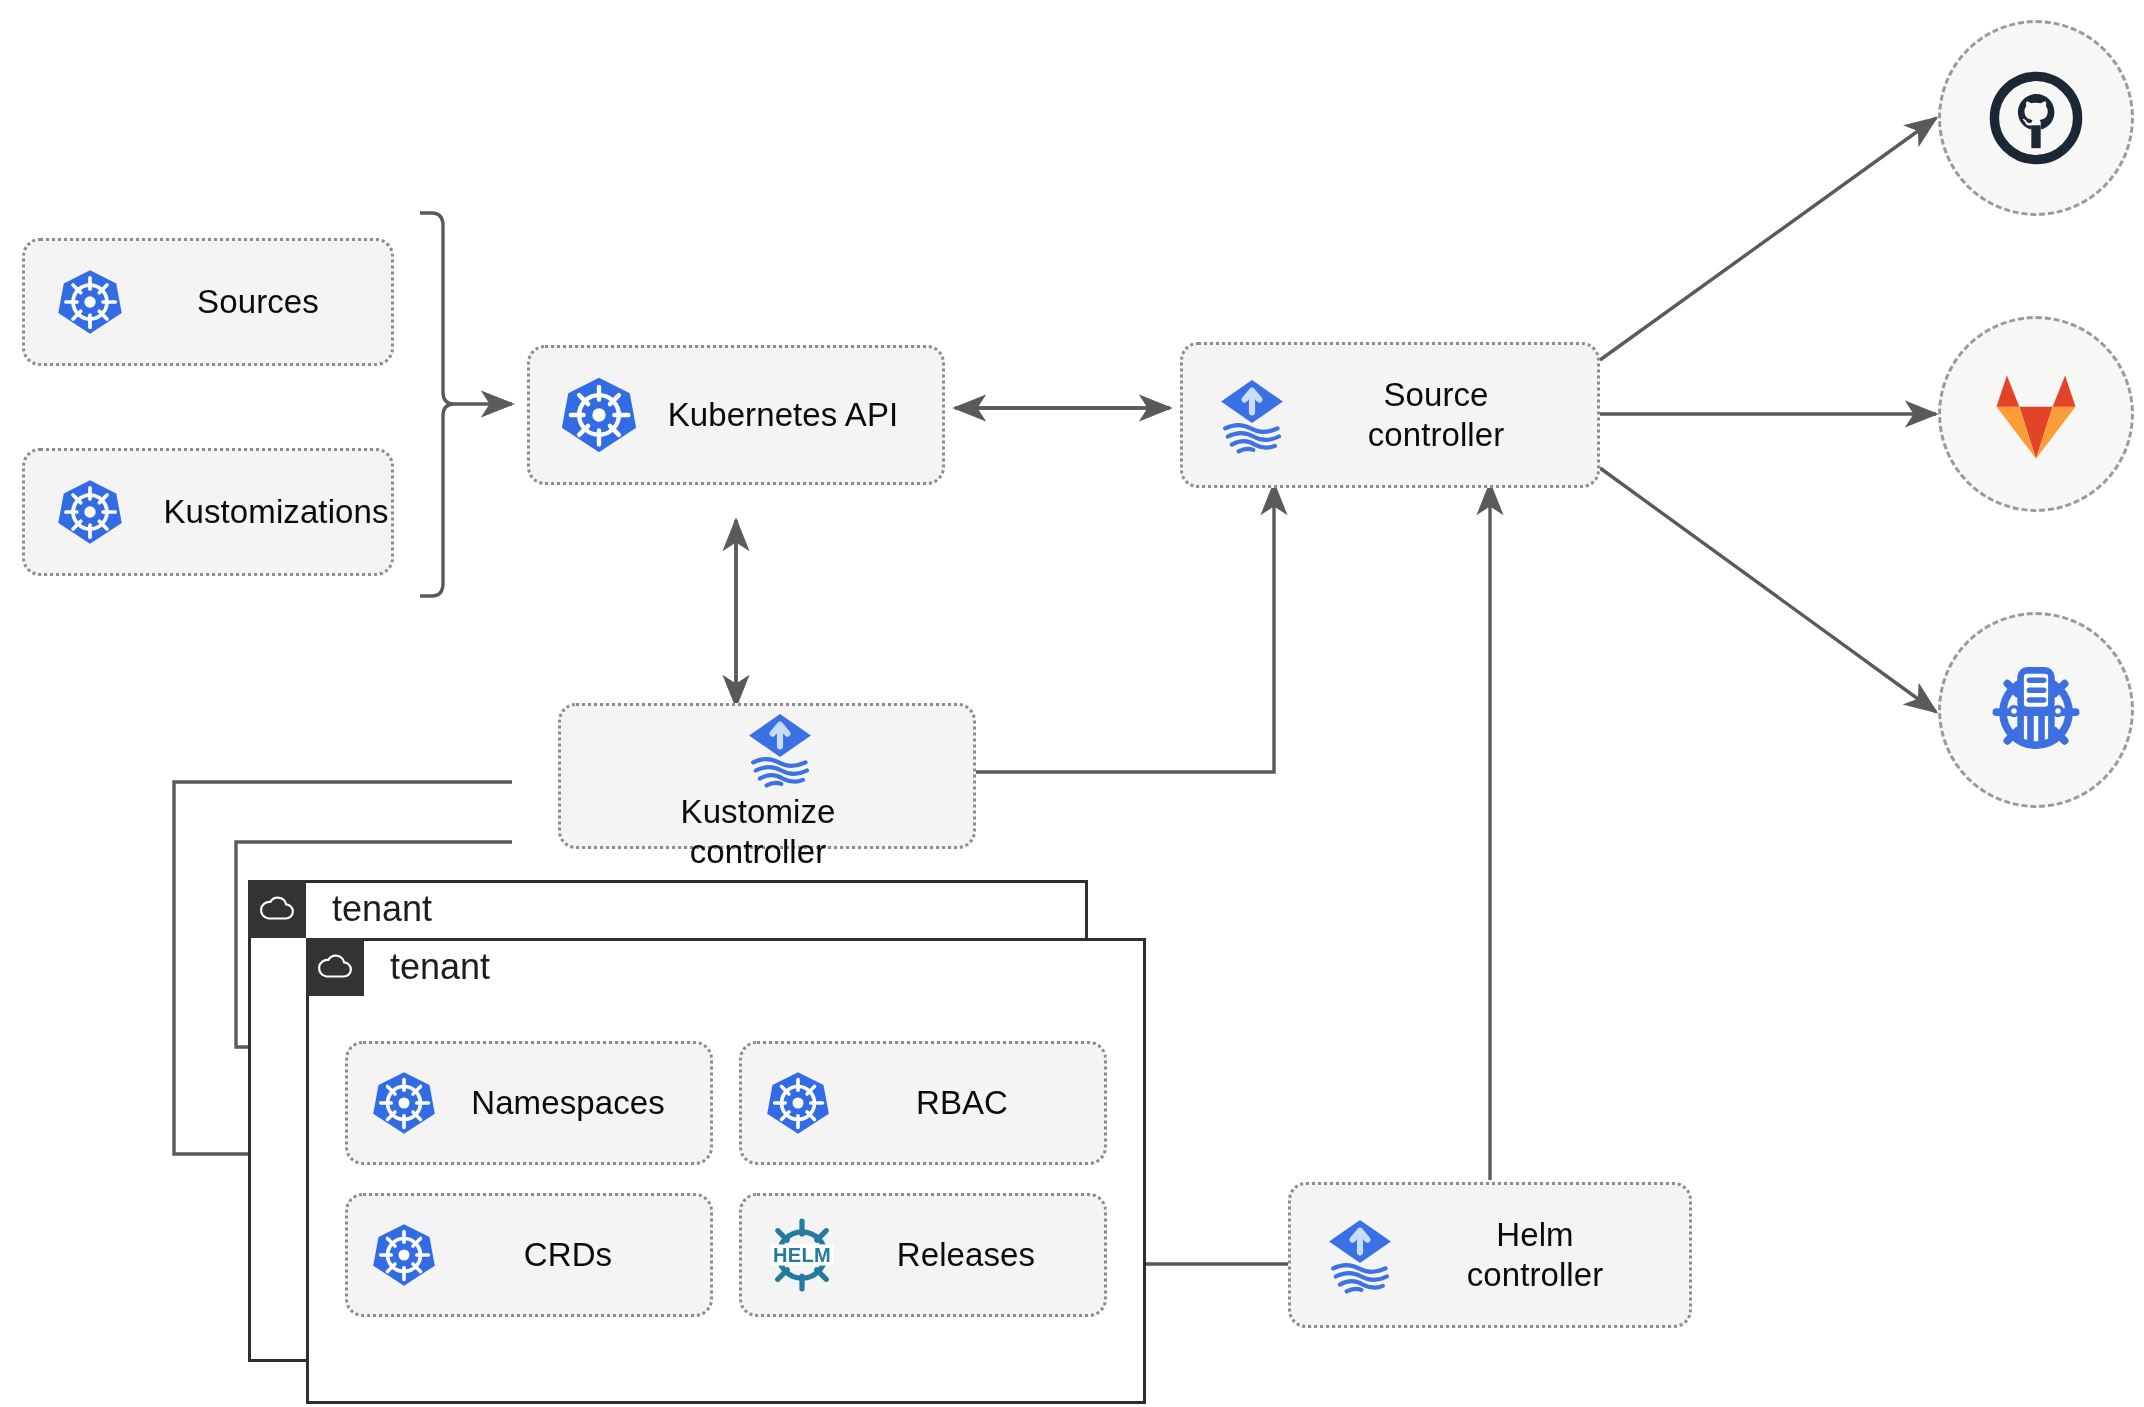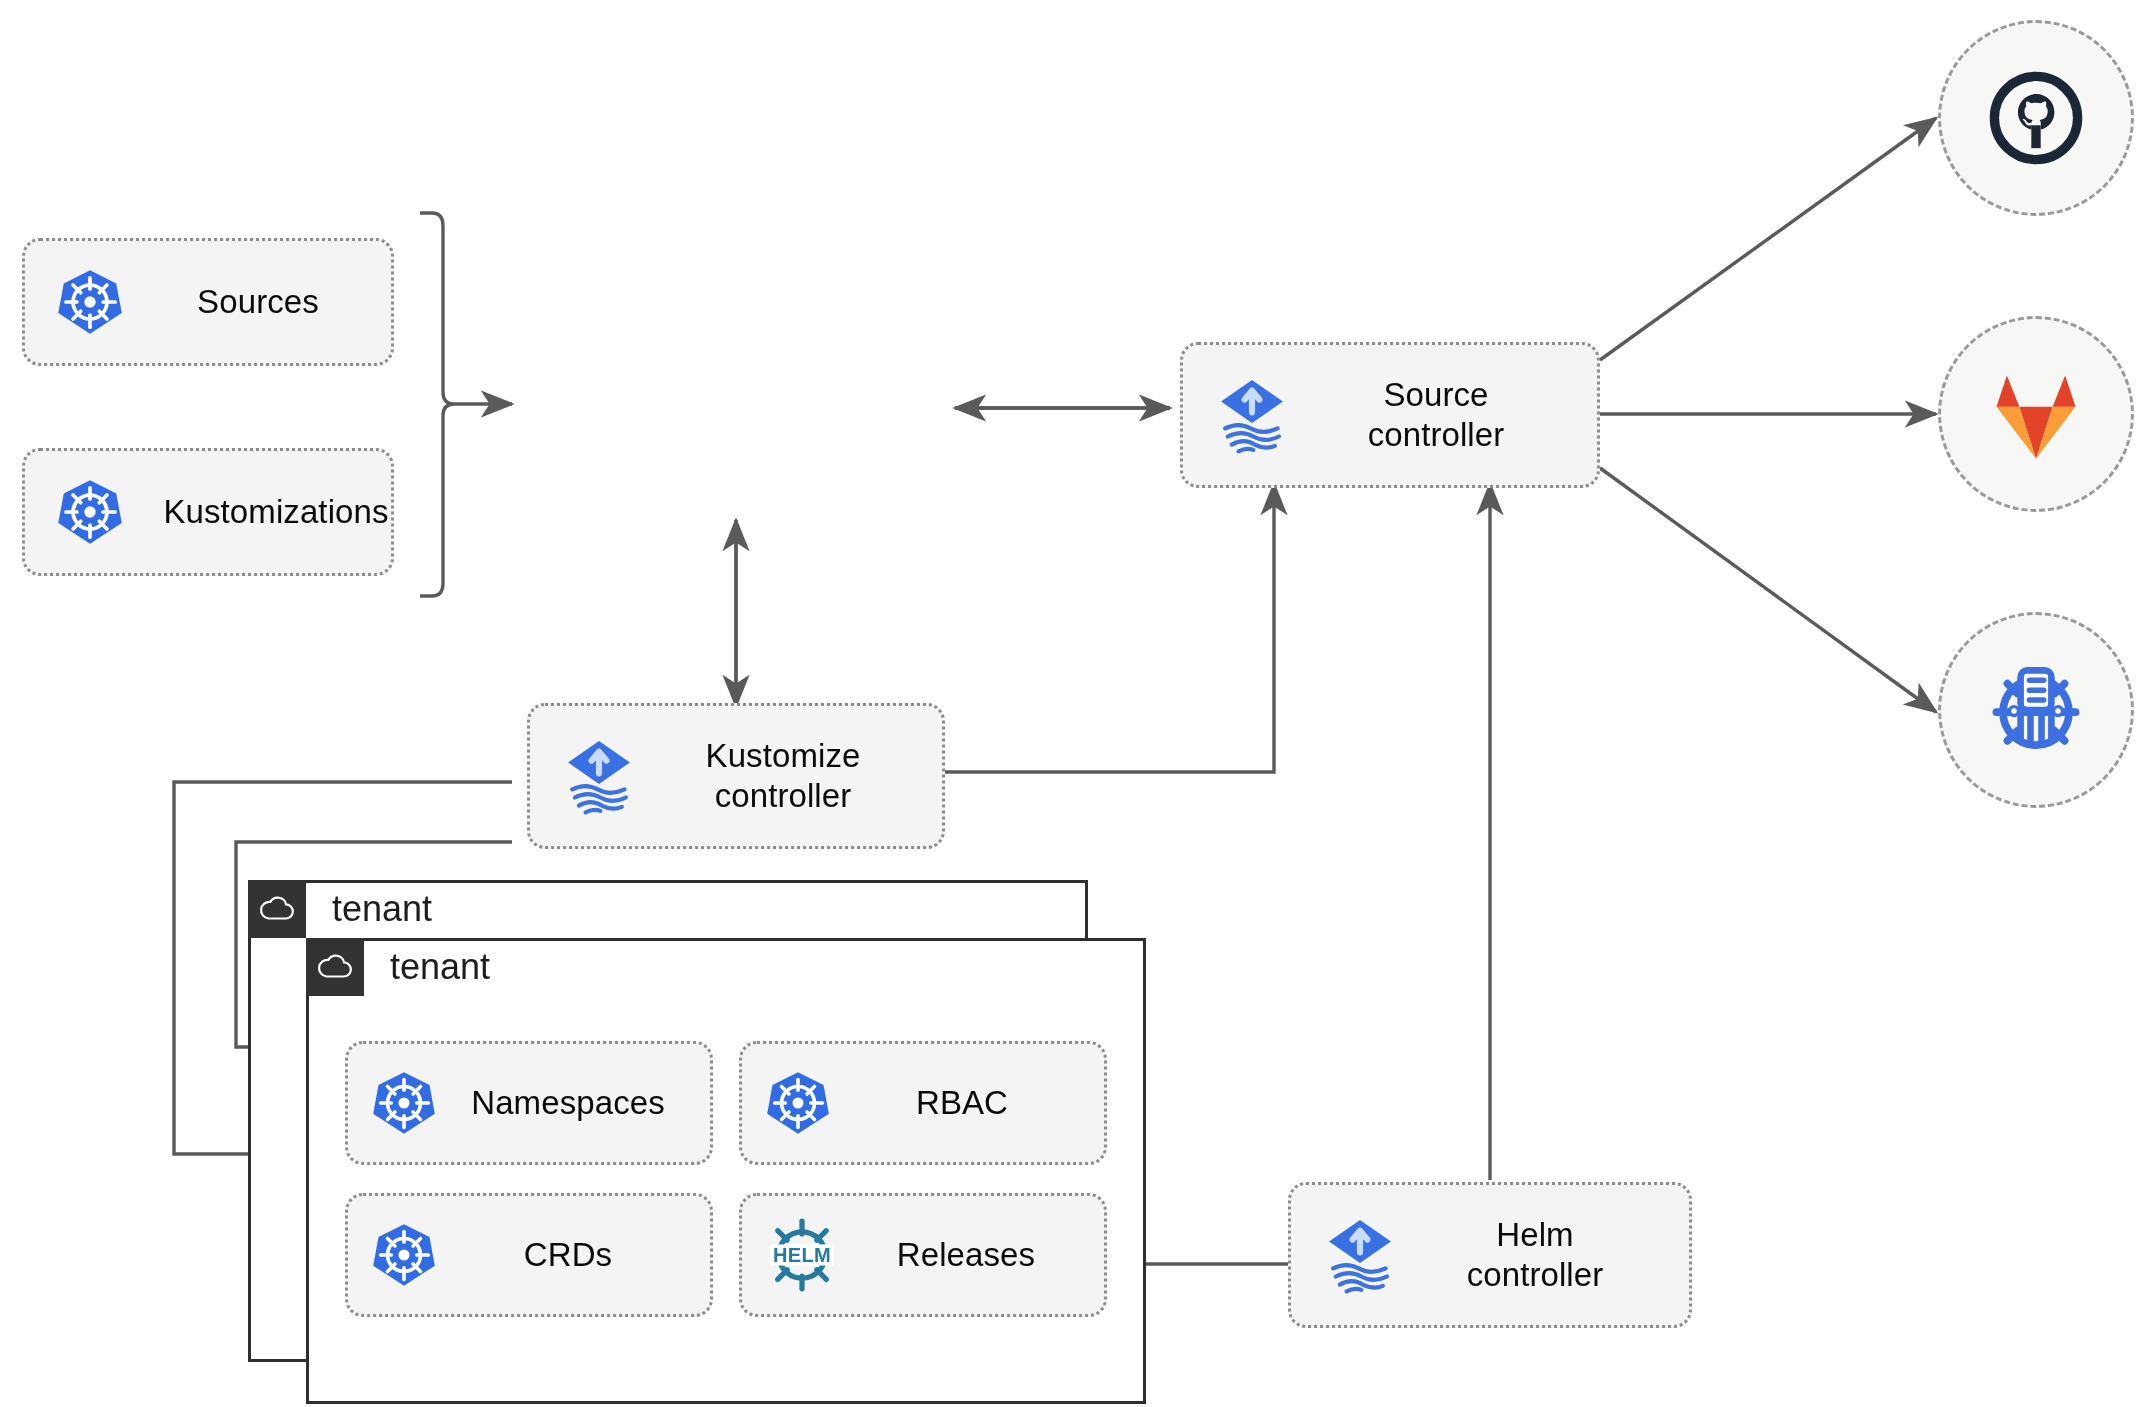--- a/index.html
+++ b/index.html
@@ -129,39 +129,59 @@
             <line x1="40.5" y1="40.5" x2="47.5" y2="47.5"></line>
           <line x1="47.5" y1="16.5" x2="40.5" y2="23.5"></line>
             <line x1="23.5" y1="40.5" x2="16.5" y2="47.5"></line>
         </g>
         <circle cx="32" cy="32" r="5.2" fill="#ffffff"></circle>
       </svg>
     </span>
     <span class="lbl">Kustomizations</span>
   </div>
 
+  <div class="node" style="left:527px;top:345px;width:418px;height:140px;">
+    <span class="ico" style="margin-left:28px;">
+      <svg width="82" height="82" viewBox="0 0 64 64">
+        <polygon points="32,3 56,15 61,42 32,61 3,42 8,15" fill="#326ce5"></polygon>
+        <g fill="none" stroke="#ffffff" stroke-width="3.4" stroke-linecap="round">
+          <circle cx="32" cy="32" r="15.5"></circle>
+          <line x1="32" y1="10" x2="32" y2="20"></line>
+            <line x1="32" y1="44" x2="32" y2="55"></line>
+          <line x1="10" y1="32" x2="20" y2="32"></line>
+            <line x1="44" y1="32" x2="55" y2="32"></line>
+          <line x1="16.5" y1="16.5" x2="23.5" y2="23.5"></line>
+            <line x1="40.5" y1="40.5" x2="47.5" y2="47.5"></line>
+          <line x1="47.5" y1="16.5" x2="40.5" y2="23.5"></line>
+            <line x1="23.5" y1="40.5" x2="16.5" y2="47.5"></line>
+        </g>
+        <circle cx="32" cy="32" r="5.2" fill="#ffffff"></circle>
+      </svg>
+    </span>
+    <span class="lbl" style="margin-right:16px;">Kubernetes API</span>
+  </div>
 
   <div class="node" style="left:1180px;top:342px;width:420px;height:146px;">
     <span class="ico" style="margin-left:26px;">
       <svg width="86" height="86" viewBox="0 0 64 64">
         <polygon points="32,6 55,22 32,38 9,22" fill="#3970e4"></polygon>
         <path d="M32 30 L32 14 M32 14 L26.5 20.5 M32 14 L37.5 20.5" stroke="#c9dcff" stroke-width="4.6" fill="none" stroke-linecap="round" stroke-linejoin="round"></path>
         <g stroke="#3d72e0" stroke-width="3.1" fill="none" stroke-linecap="round">
           <path d="M12 42 Q22 37 31 42 Q40 47 51 42"></path>
           <path d="M14 48 Q24 43 33 48 Q42 53 52 48"></path>
           <path d="M17 54 Q26 49 34 54 Q42 58 49 55"></path>
           <path d="M22 59 Q28 56 33 58"></path>
         </g>
       </svg>
     </span>
     <span class="lbl" style="margin-right:20px;">Source
 controller</span>
   </div>
 
-  <div class="node" style="left:527px;top:703px;width:418px;height:146px;">
+  <div class="node" style="left:558px;top:703px;width:418px;height:146px;flex-direction:column;">
     <span class="ico" style="margin-left:26px;">
       <svg width="86" height="86" viewBox="0 0 64 64">
         <polygon points="32,6 55,22 32,38 9,22" fill="#3970e4"></polygon>
         <path d="M32 30 L32 14 M32 14 L26.5 20.5 M32 14 L37.5 20.5" stroke="#c9dcff" stroke-width="4.6" fill="none" stroke-linecap="round" stroke-linejoin="round"></path>
         <g stroke="#3d72e0" stroke-width="3.1" fill="none" stroke-linecap="round">
           <path d="M12 42 Q22 37 31 42 Q40 47 51 42"></path>
           <path d="M14 48 Q24 43 33 48 Q42 53 52 48"></path>
           <path d="M17 54 Q26 49 34 54 Q42 58 49 55"></path>
           <path d="M22 59 Q28 56 33 58"></path>
         </g>

